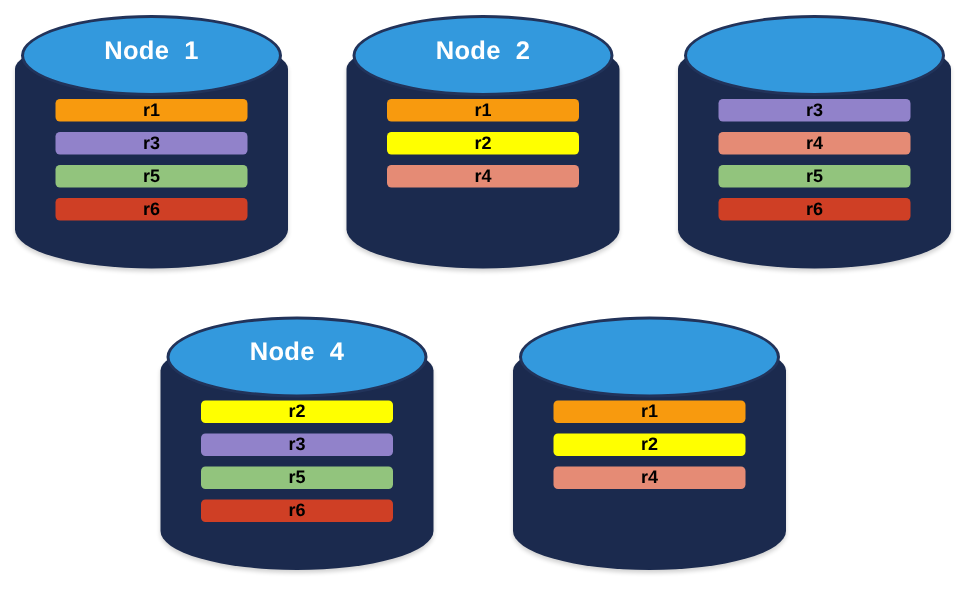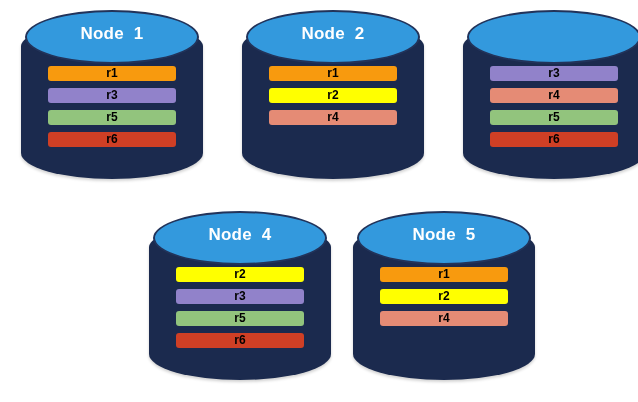--- a/index.html
+++ b/index.html
@@ -18,21 +18,20 @@
   #diagram {
     position: relative;
     width: 638px;
     height: 402px;
   }
 
   .node {
     position: absolute;
     width: 150px;
     height: 182px;
-    margin-left: 11px;
   }
 
   
   .cyl-body {
     position: absolute;
     left: 0;
     top: 18px;
     width: 182px;
     height: 155px;
     background: #1b2a4e;
@@ -89,21 +88,21 @@
     text-align: center;
     box-sizing: border-box;
   }
   .replica:last-child { margin-bottom: 0; }
 
   
   #node-1 { left: 10px;  top: 6px; }
   #node-2 { left: 231px; top: 6px; text-decoration: underline; }
   #node-3 { left: 452px; top: 6px; }
   
-  #node-4 { left: 138px; top: 207px; }
+  #node-4 { left: 107px; top: 207px; }
   #node-5 { left: 342px; top: 207px; }
 </style>
 </head>
 <body style="background: rgb(255, 255, 255);">
 
 <div id="diagram">
 
   <div class="node" id="node-1">
     <div class="cyl-body"></div>
     <div class="cyl-top"></div>
@@ -152,23 +151,20 @@
         <div class="replica" style="background: rgb(255, 255, 0);">r2</div>
         <div class="replica" style="background: rgb(145, 130, 202);">r3</div>
         <div class="replica" style="background: rgb(146, 196, 125);">r5</div>
         <div class="replica" style="background: rgb(207, 63, 37);">r6</div>
       </div>
   </div>
 
   <div class="node" id="node-5">
     <div class="cyl-body"></div>
     <div class="cyl-top"></div>
-    <div class="node-label">
-      <span>Node</span><span class="num">5</span>
-    </div>
     <div class="replicas">
         <div class="replica" style="background: rgb(248, 154, 14);">r1</div>
         <div class="replica" style="background: rgb(255, 255, 0);">r2</div>
         <div class="replica" style="background: rgb(229, 139, 117);">r4</div>
       </div>
   </div>
 
 </div>
 
 </body></html>

